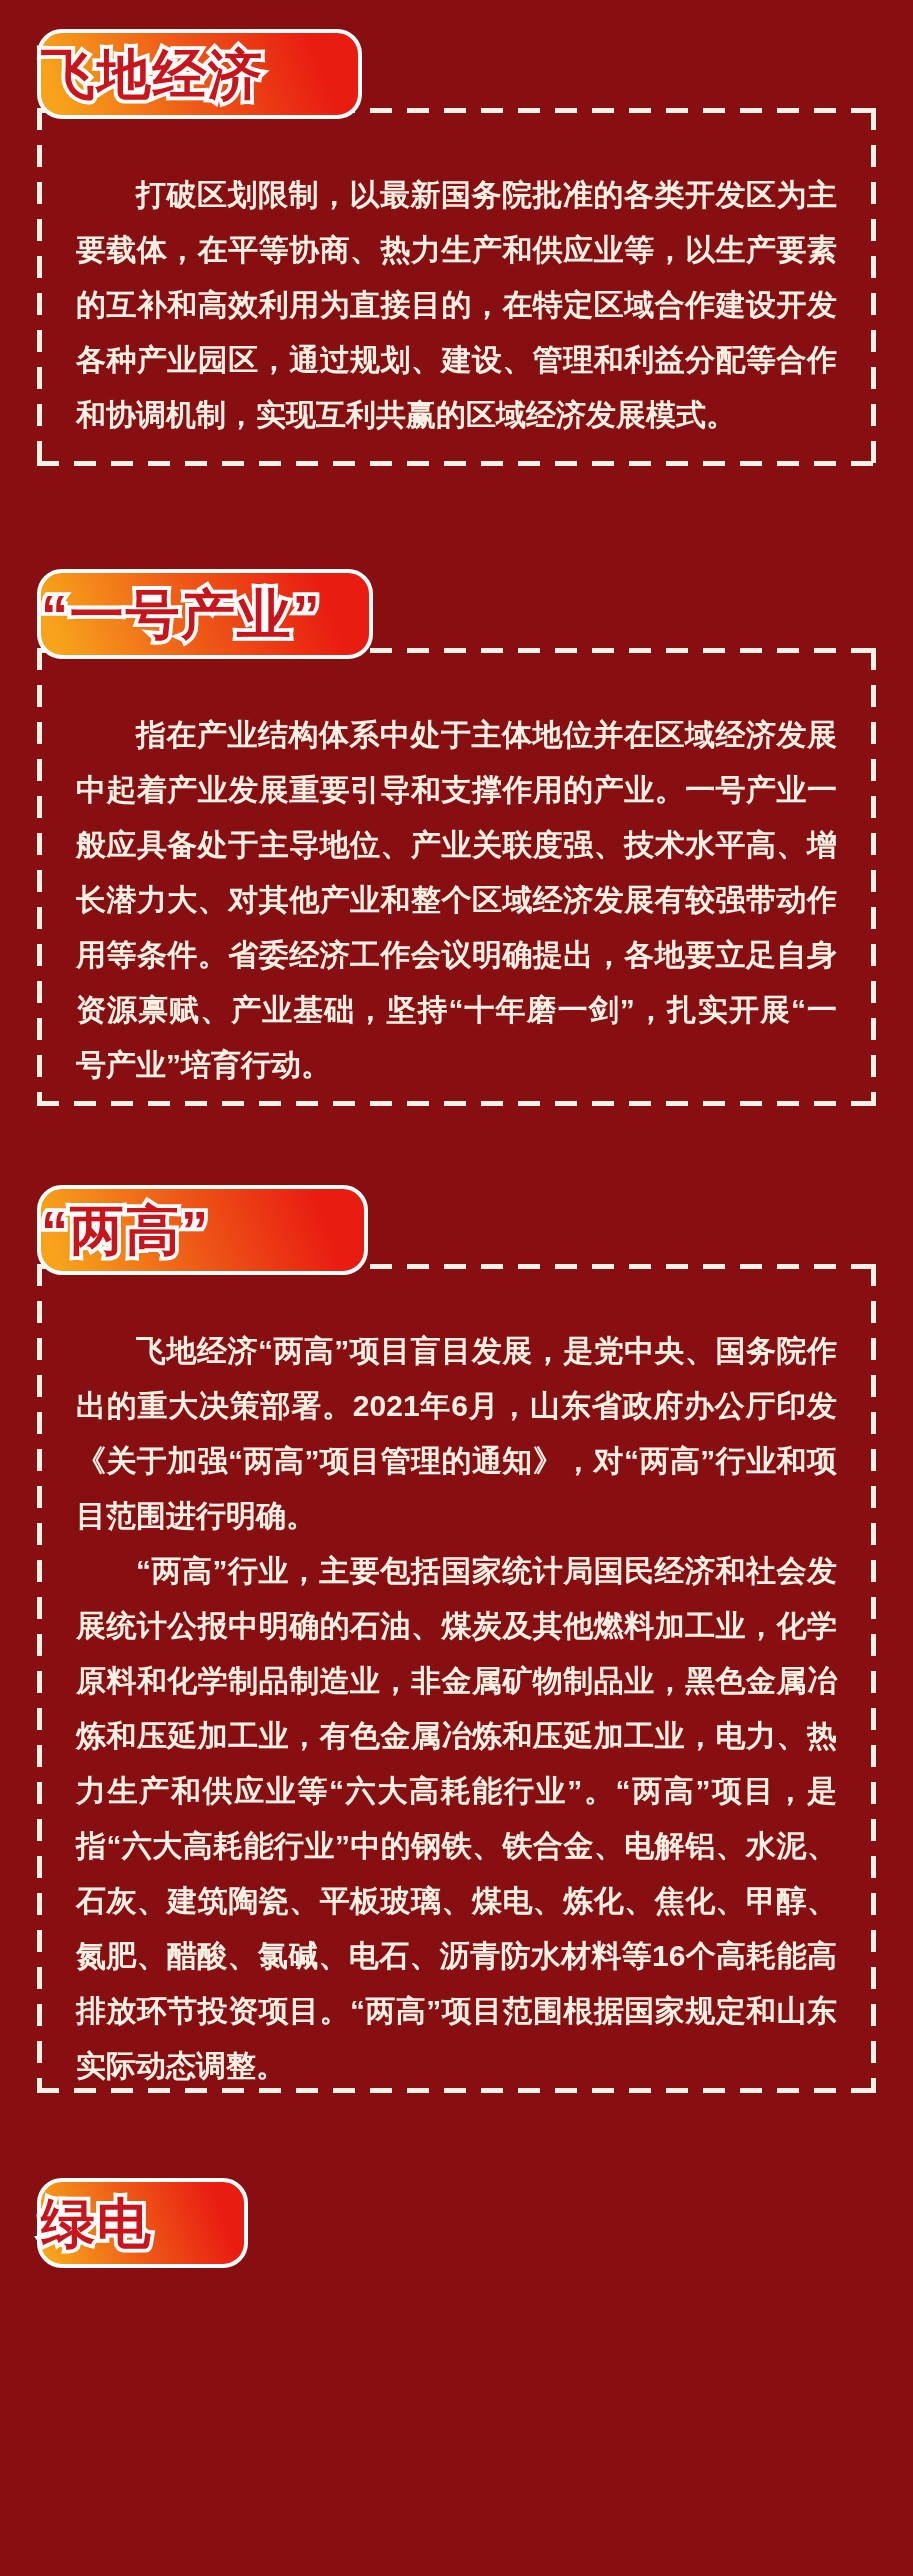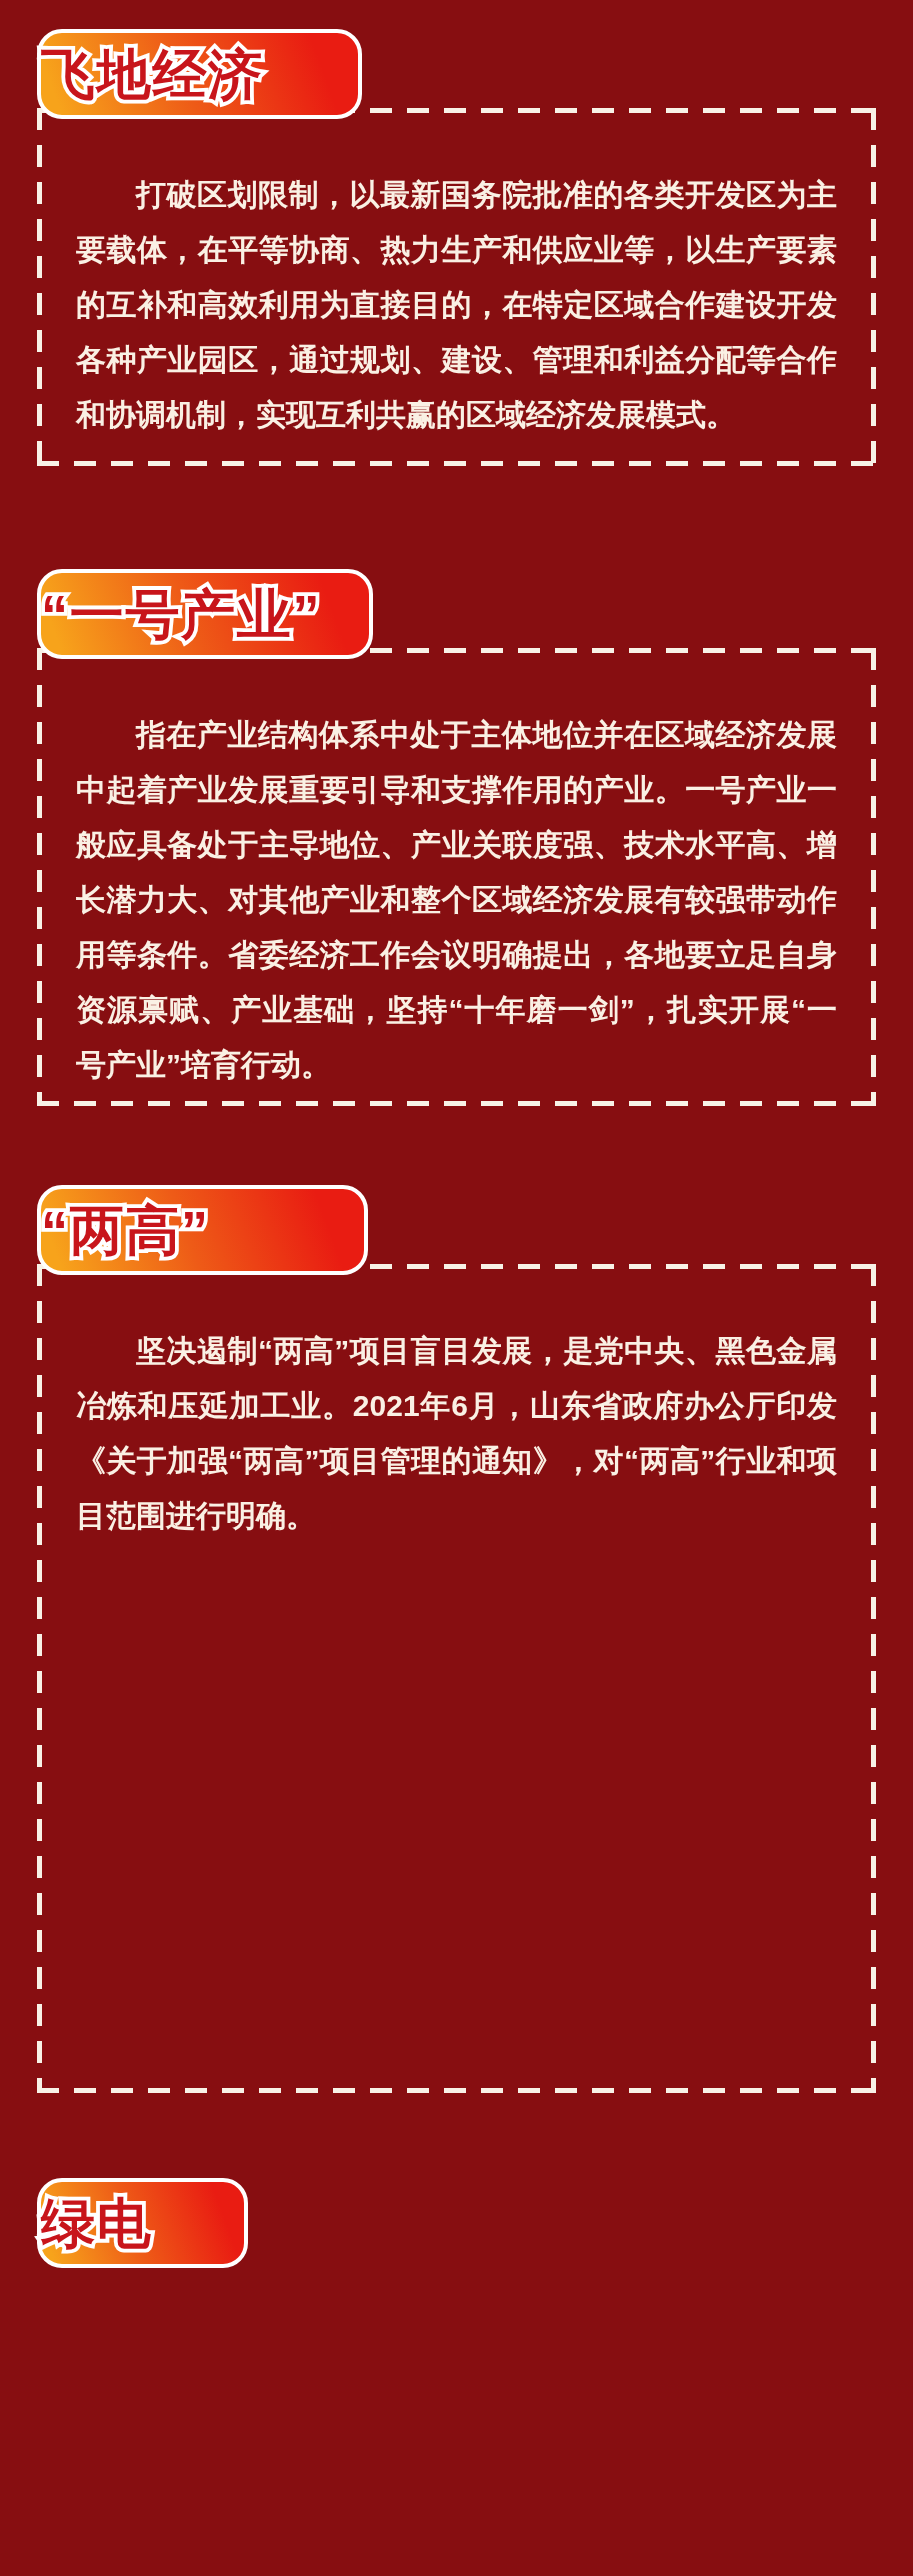--- a/index.html
+++ b/index.html
@@ -109,21 +109,22 @@
   </section>
 
   <section class="sec sec-3">
     <div class="pill">
       <span class="pill-text">
         <span class="t-stroke">“两高”</span>
         <span class="t-fill">“两高”</span>
       </span>
     </div>
     <div class="dash-box">
-      <p class="body-p">坚决遏制“两高”项目盲目发展，是党中央、黑色金属冶炼和压延加工业。2021年6月，山东省政府办公厅印发《关于加强“两高”项目管理的通知》，对“两高”行业和项目范围进行明确。</p>
+      <p class="body-p">飞地经济“两高”项目盲目发展，是党中央、国务院作出的重大决策部署。2021年6月，山东省政府办公厅印发《关于加强“两高”项目管理的通知》，对“两高”行业和项目范围进行明确。</p>
+      <p class="body-p">“两高”行业，主要包括国家统计局国民经济和社会发展统计公报中明确的石油、煤炭及其他燃料加工业，化学原料和化学制品制造业，非金属矿物制品业，黑色金属冶炼和压延加工业，有色金属冶炼和压延加工业，电力、热力生产和供应业等“六大高耗能行业”。“两高”项目，是指“六大高耗能行业”中的钢铁、铁合金、电解铝、水泥、石灰、建筑陶瓷、平板玻璃、煤电、炼化、焦化、甲醇、氮肥、醋酸、氯碱、电石、沥青防水材料等16个高耗能高排放环节投资项目。“两高”项目范围根据国家规定和山东实际动态调整。</p>
     </div>
   </section>
 
   <section class="sec sec-4">
     <div class="pill">
       <span class="pill-text">
         <span class="t-stroke">绿电</span>
         <span class="t-fill">绿电</span>
       </span>
     </div>

